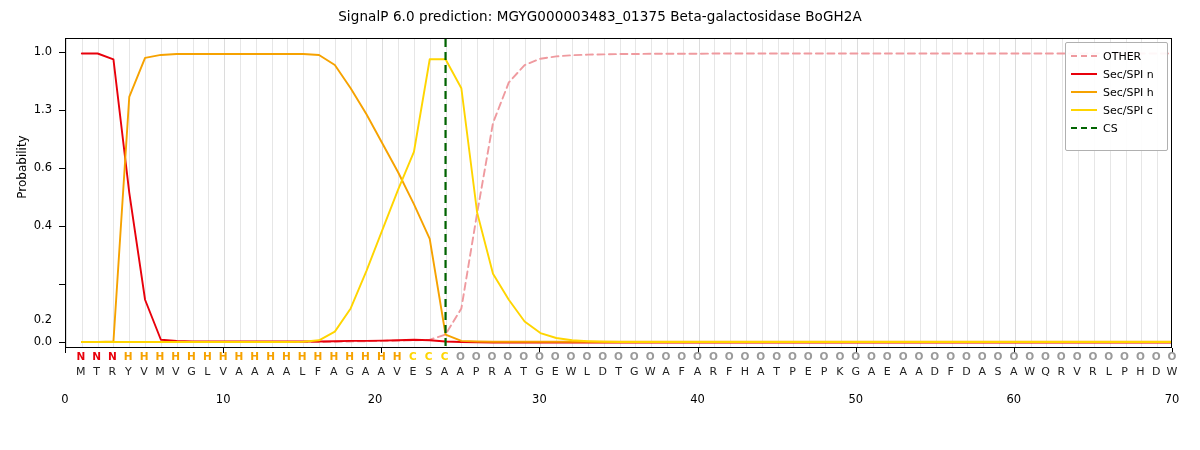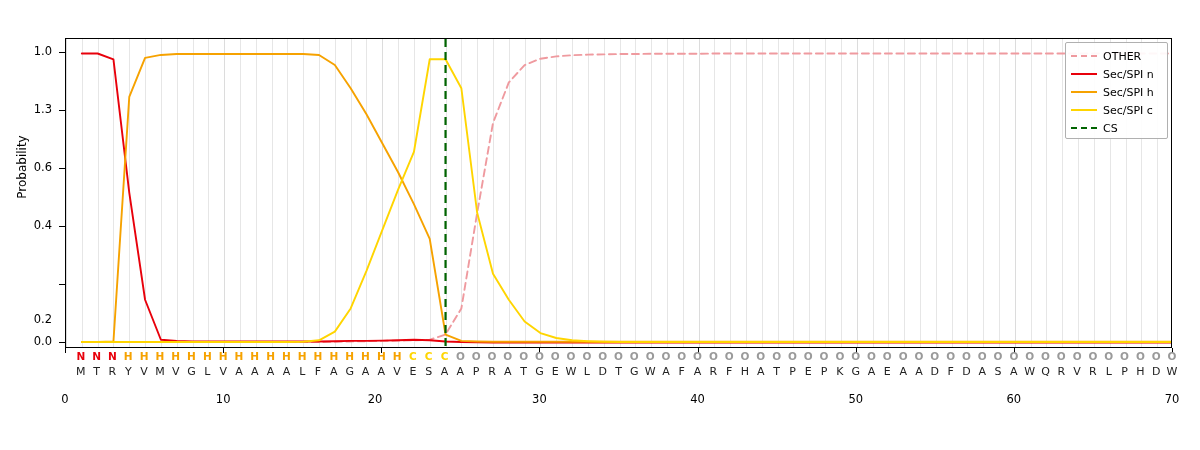--- a/index.html
+++ b/index.html
@@ -122,21 +122,21 @@
   .state-O { color: #9a9a9a; }
   
   #legend {
     position: absolute;
     left: 1065px;
     top: 42px;
     width: 103px;
     border: 0.9px solid #b0b0b0;
     border-radius: 2px;
     background: rgba(255,255,255,0.92);
-    padding: 4px 5px 1px 5px;
+    padding: 4px 5px 13px 5px;
     box-sizing: border-box;
   }
   .legend-row {
     display: flex;
     align-items: center;
     height: 18px;
   }
   .legend-swatch {
     width: 26px;
     height: 0;
@@ -148,20 +148,21 @@
     font-size: 11px;
     color: #000000;
     white-space: nowrap;
   }
 </style>
 </head>
 <body>
 
 <div id="page">
 
+  <div id="chart-title">SignalP 6.0 prediction: MGYG000003483_01375 Beta-galactosidase BoGH2A</div>
 
   <div id="plot-area">
     <div id="grid-layer">
         <div class="vgrid major" style="left: 0px;"></div>
         <div class="vgrid" style="left: 15.8143px;"></div>
         <div class="vgrid" style="left: 31.6286px;"></div>
         <div class="vgrid" style="left: 47.4429px;"></div>
         <div class="vgrid" style="left: 63.2571px;"></div>
         <div class="vgrid" style="left: 79.0714px;"></div>
         <div class="vgrid" style="left: 94.8857px;"></div>

